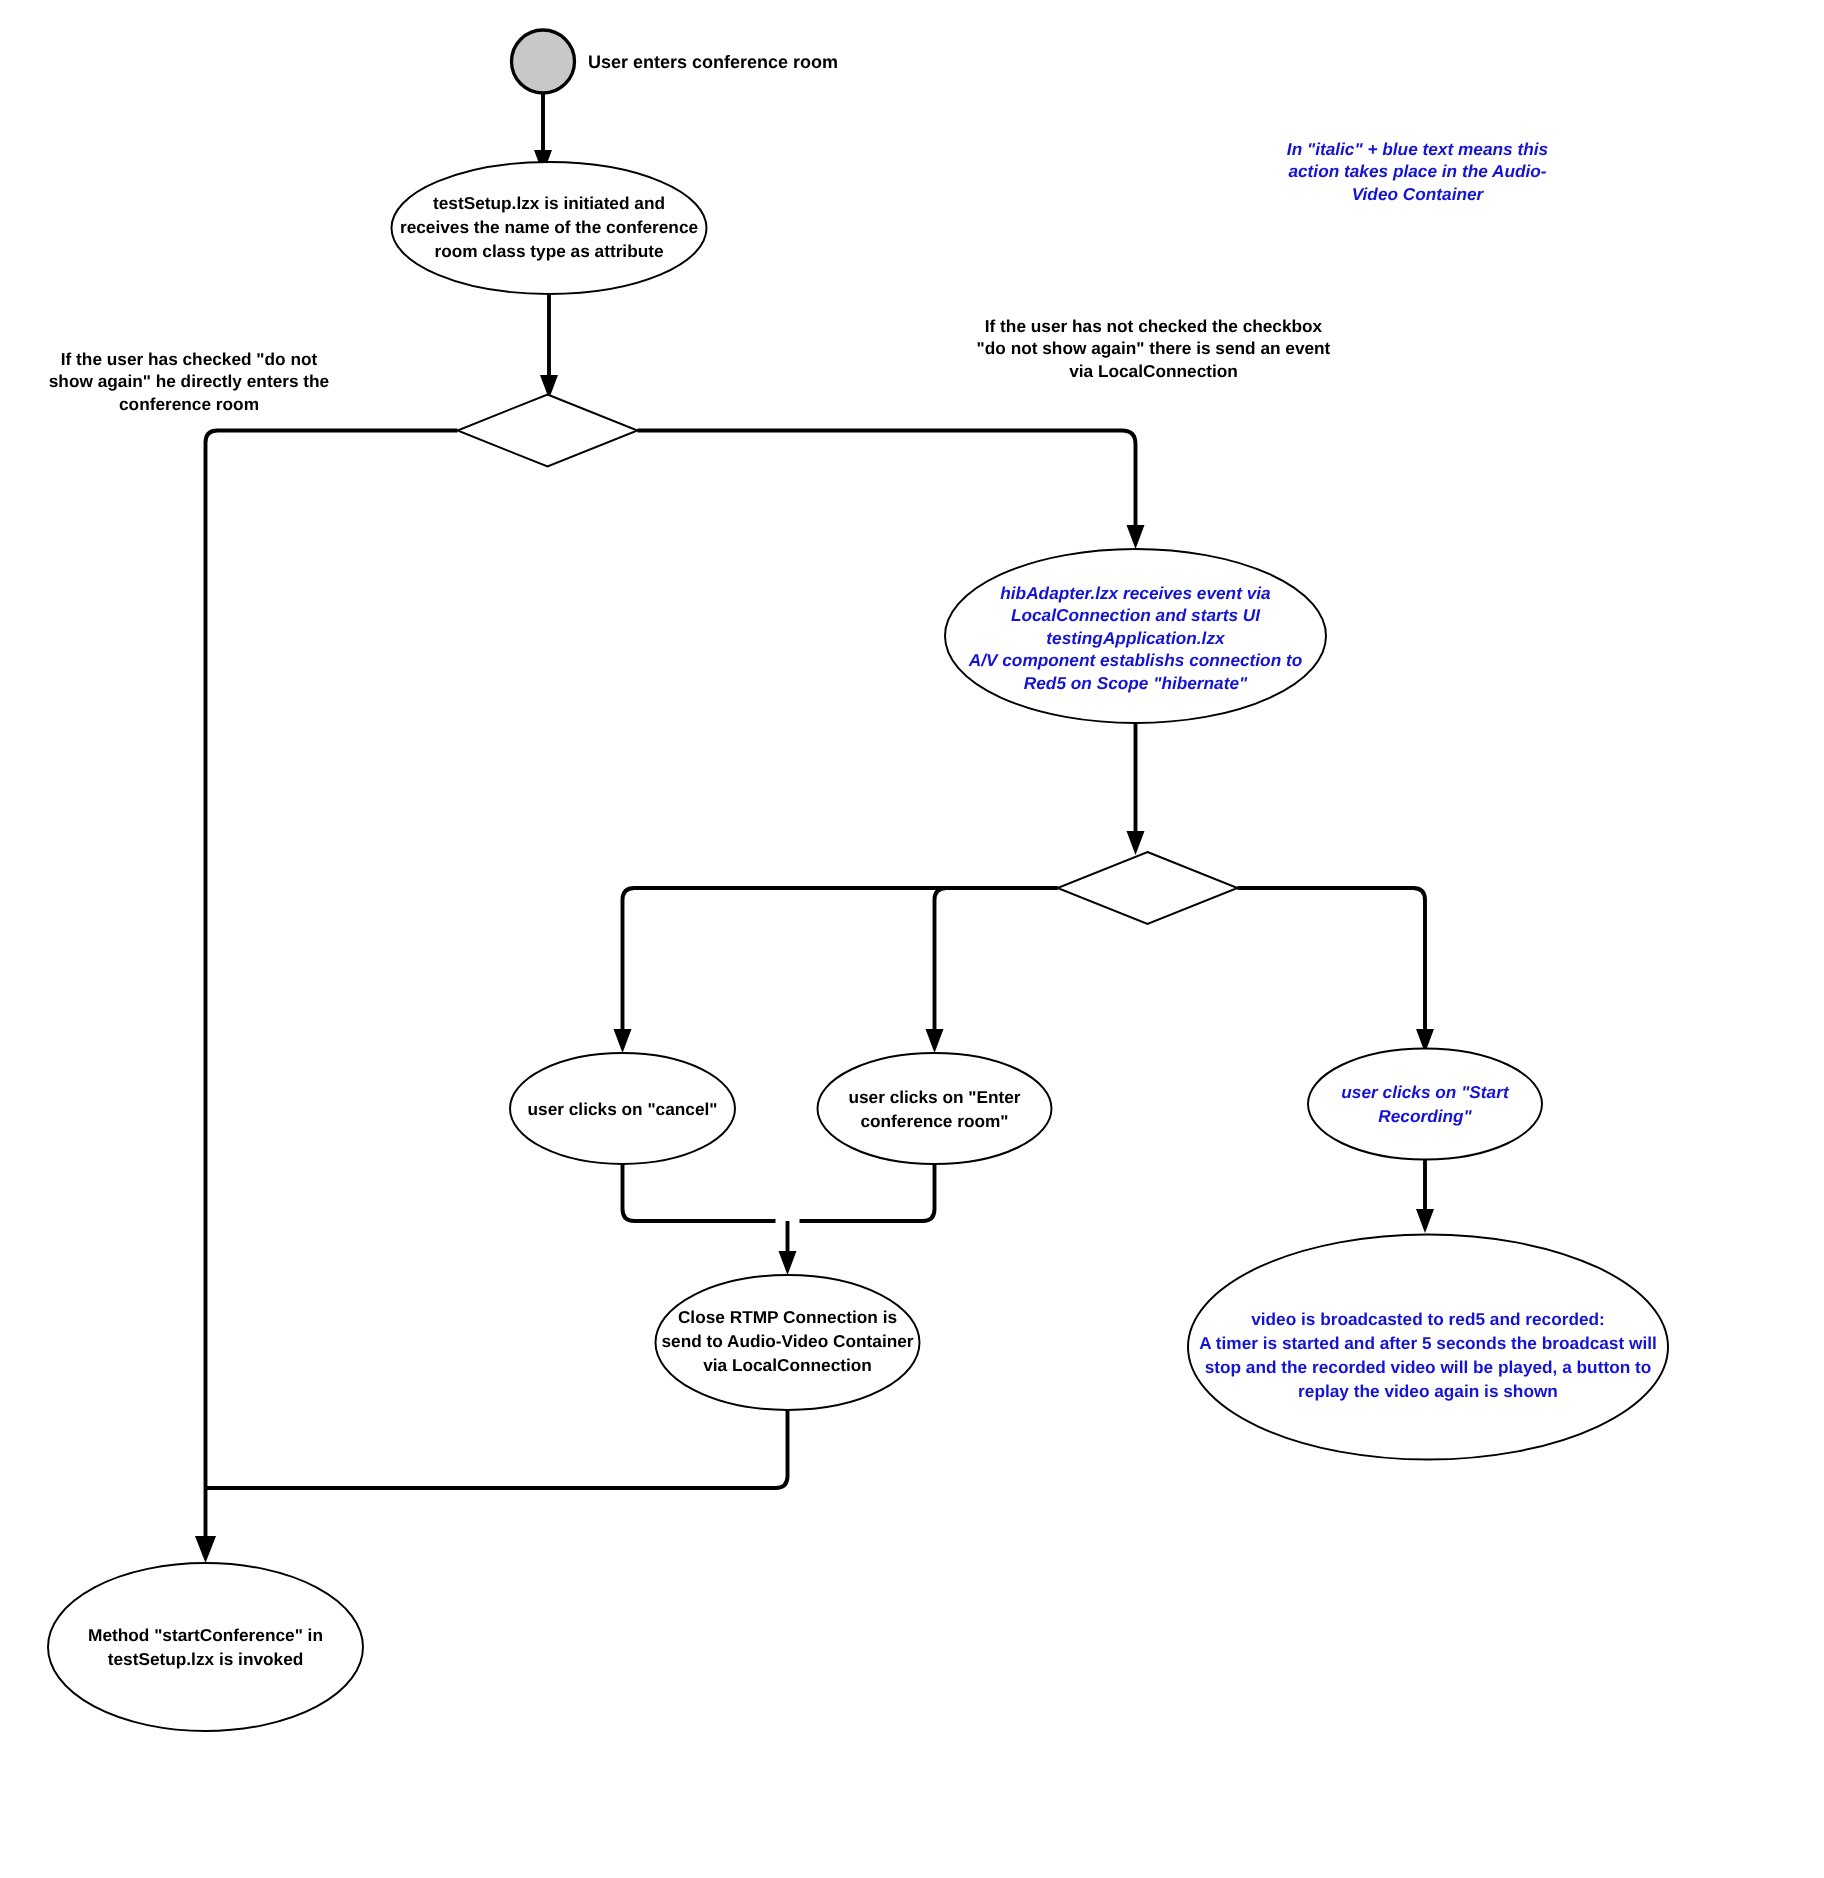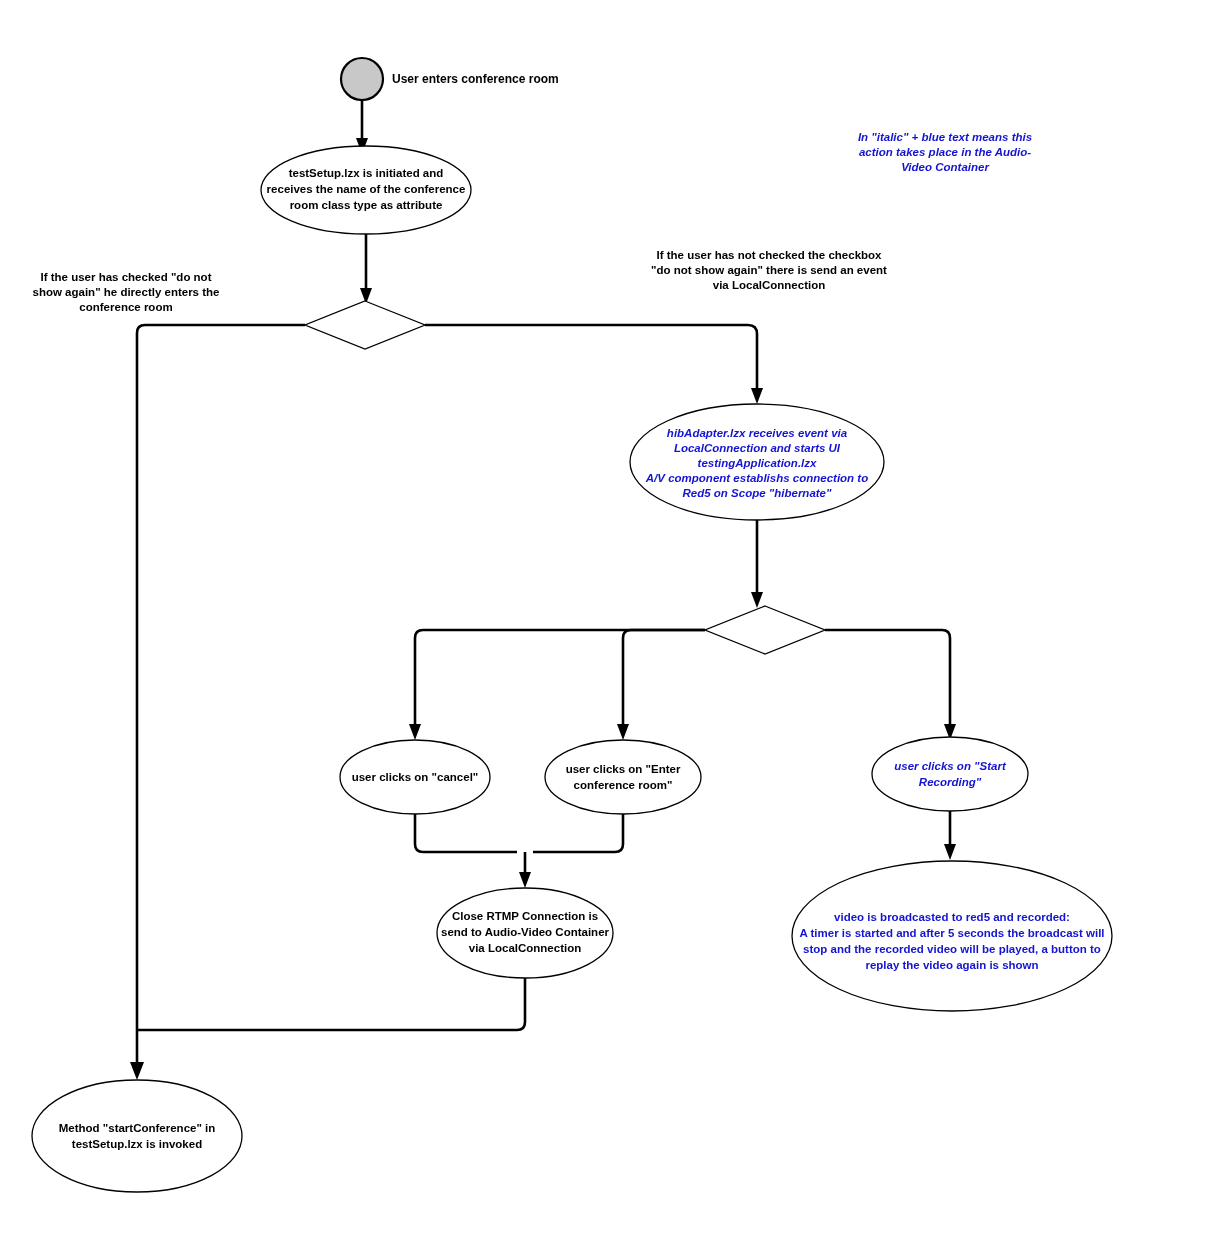--- a/index.html
+++ b/index.html
@@ -10,21 +10,20 @@
   body {
     width: 1216px;
     height: 1252px;
     font-family: "Liberation Sans", sans-serif;
     overflow: hidden;
   }
   #flow-root {
     position: relative;
     width: 1216px;
     height: 1112px;
-    margin-top: 38px;
   }
   svg#flow-svg {
     display: block;
     width: 1216px;
     height: 1252px;
   }
   .node-shape {
     fill: #ffffff;
     stroke: #000000;
     stroke-width: 1.3;

